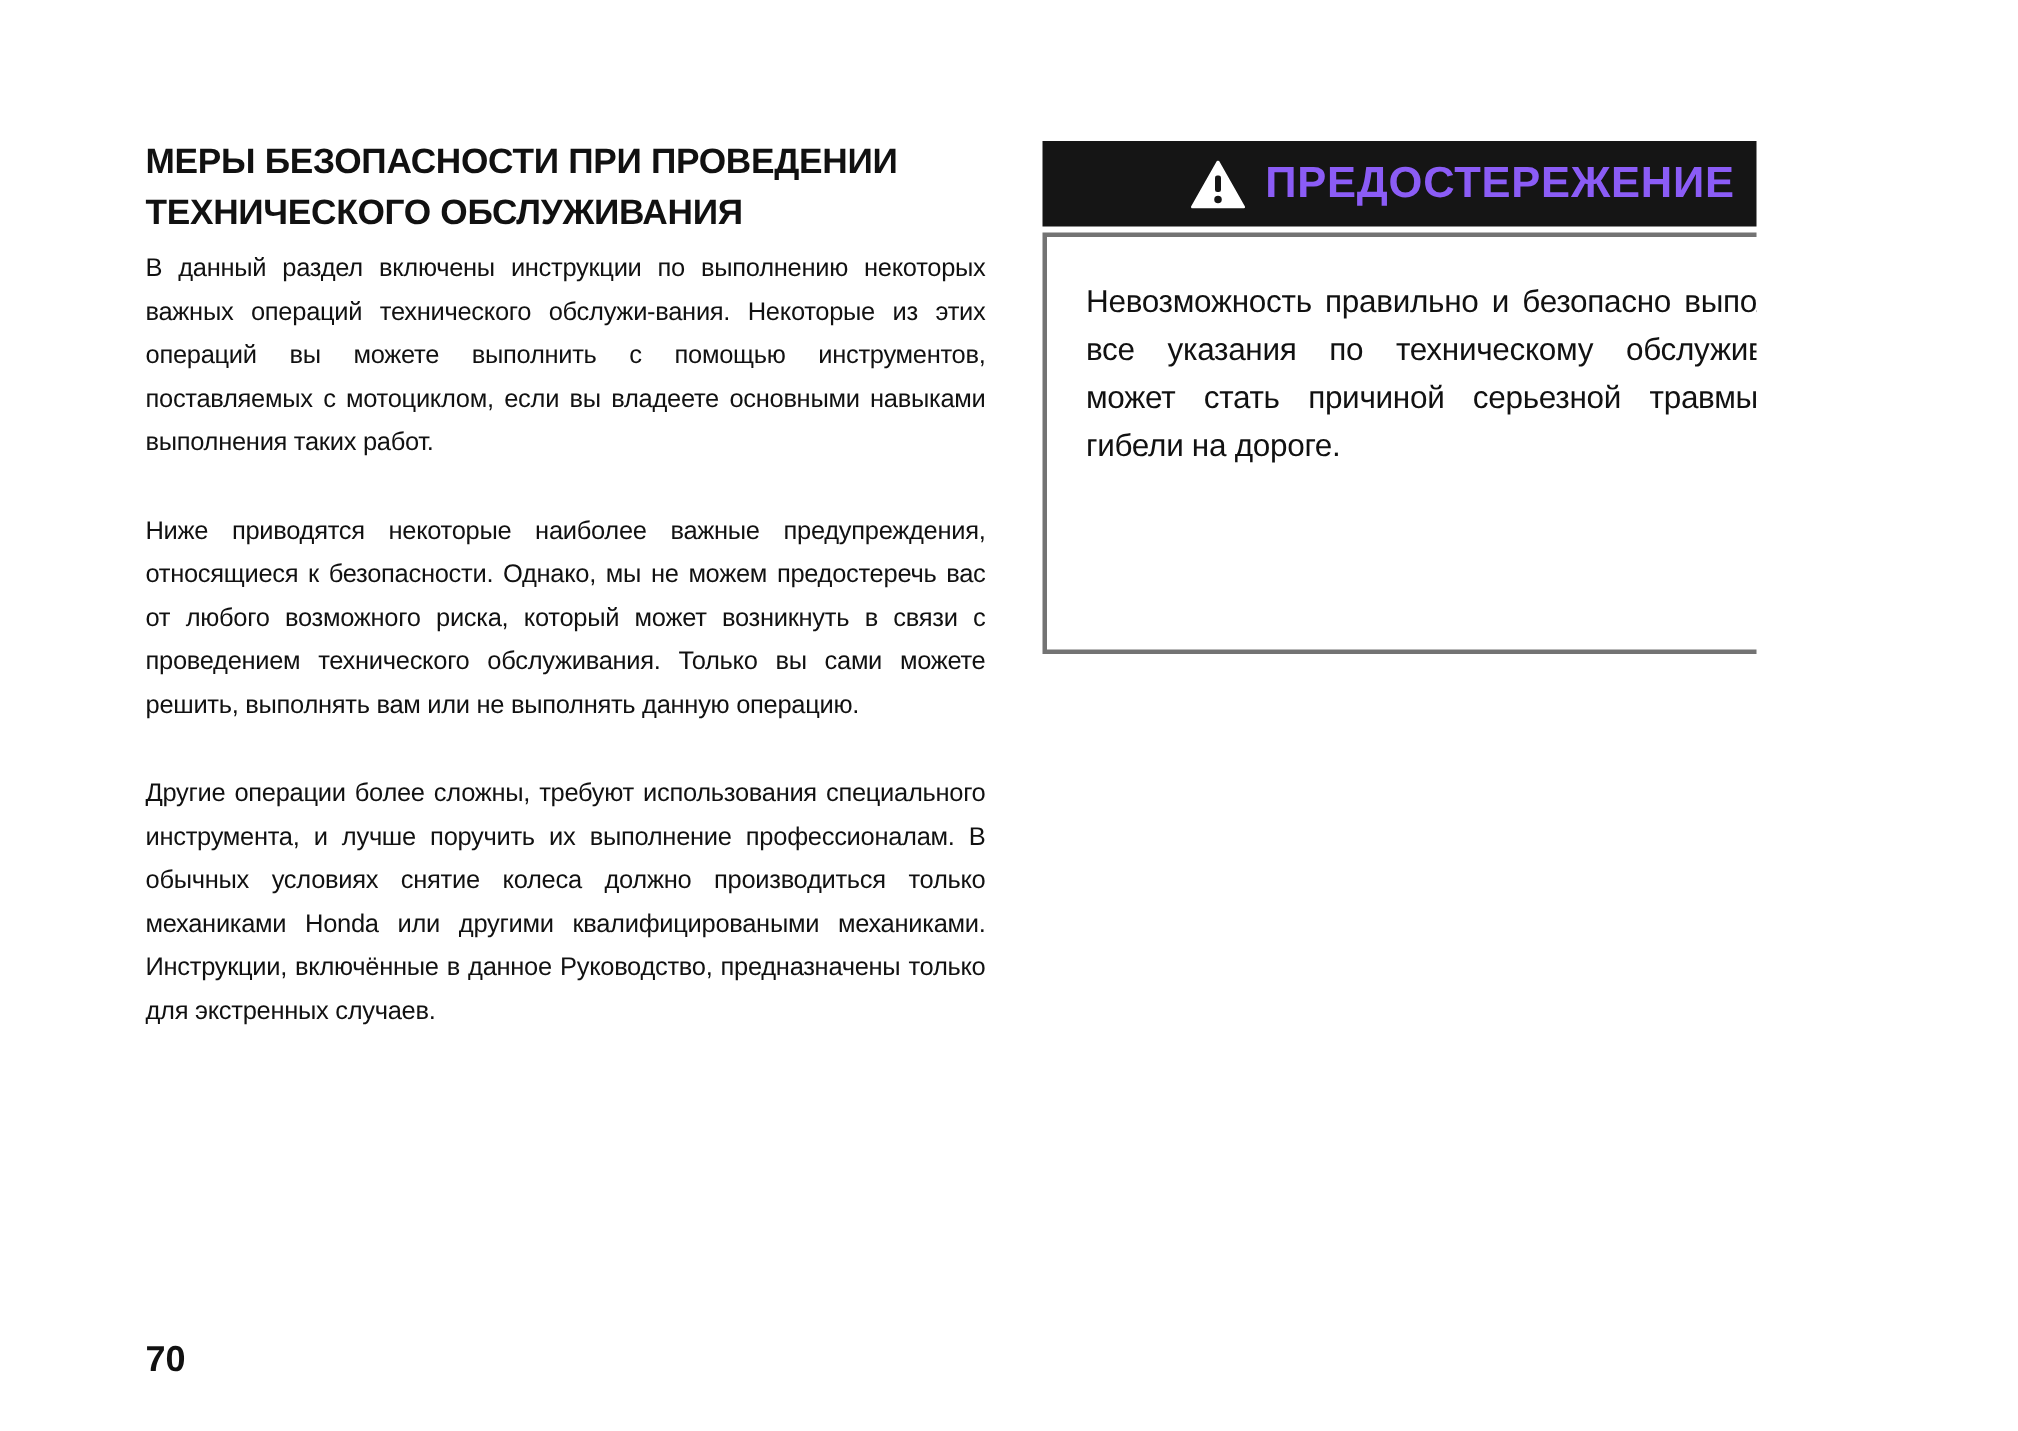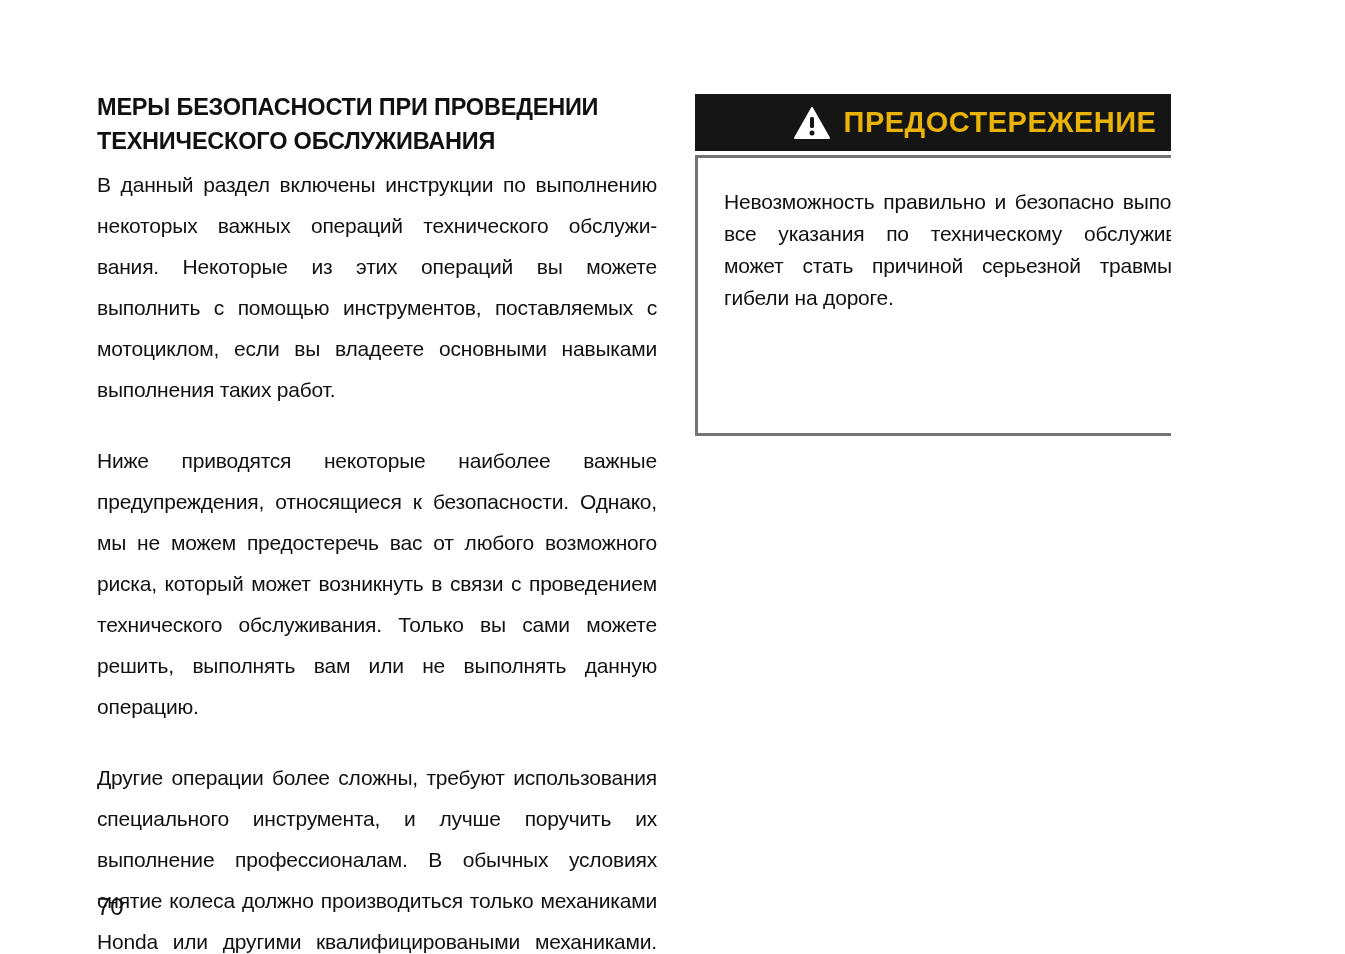--- a/index.html
+++ b/index.html
@@ -26,43 +26,43 @@
   }
   .left-col h1 {
     margin: 0 0 6px 0;
     font-size: 23.5px;
     line-height: 34px;
     font-weight: bold;
     letter-spacing: -0.2px;
   }
   .left-col p {
     margin: 0 0 30px 0;
-    font-size: 21px;
-    line-height: 41px;
+    font-size: 17px;
+    line-height: 29px;
     text-align: justify;
     letter-spacing: -0.2px;
   }
   .page-number {
     position: absolute;
     left: 97px;
     top: 893px;
     font-size: 24px;
-    font-weight: normal;
+    font-weight: bold;
   }
 
   
   .warning-box {
     position: absolute;
     left: 695px;
     top: 94px;
     width: 560px;
   }
   .warning-header {
     background: #151515;
-    color: #eab308;
+    color: #8b5cf6;
     height: 57px;
     display: flex;
     align-items: center;
     justify-content: center;
     gap: 14px;
     font-size: 29px;
     font-weight: bold;
     letter-spacing: 0.5px;
   }
   .warning-icon {

